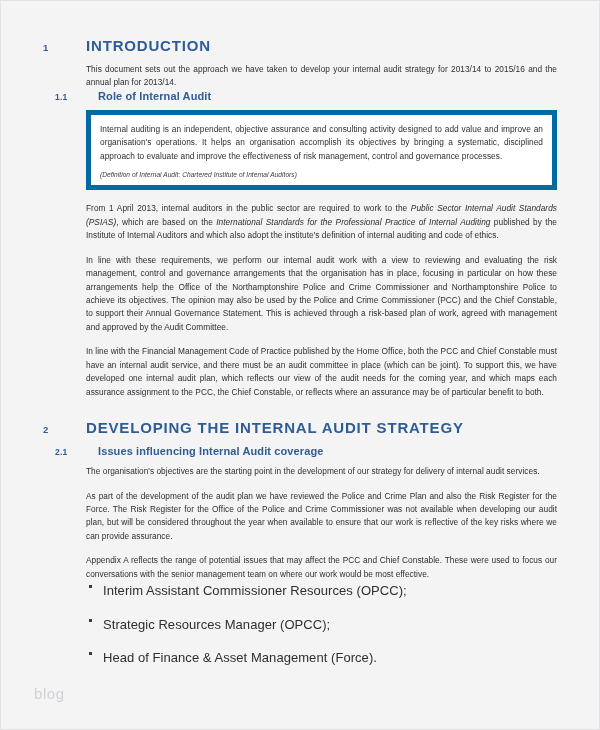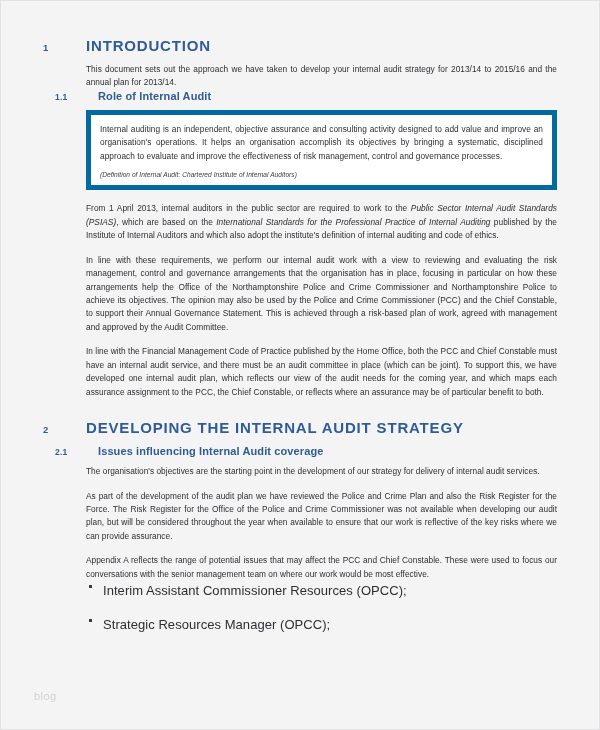--- a/index.html
+++ b/index.html
@@ -132,21 +132,21 @@
     height: 3px;
     background: #3a3a40;
     display: block;
   }
 
   
   .watermark {
     position: absolute;
     left: 33px;
     bottom: 27px;
-    font-size: 11px;
+    font-size: 15px;
     color: #d2d2d6;
     letter-spacing: 0.04em;
     font-family: "Liberation Sans", sans-serif;
     user-select: none;
   }
 </style>
 </head>
 <body>
 
 <div class="page">
@@ -197,18 +197,22 @@
 
     <ul class="bullets">
       <li>
         <span class="bullet-marker"></span>
         <span>Interim Assistant Commissioner Resources (OPCC);</span>
       </li>
       <li>
         <span class="bullet-marker"></span>
         <span>Strategic Resources Manager (OPCC);</span>
       </li>
+      <li>
+        <span class="bullet-marker"></span>
+        <span>Head of Finance &amp; Asset Management (Force).</span>
+      </li>
     </ul>
 
   </div>
 
   <div class="watermark">blog</div>
 </div>
 
 </body></html>

